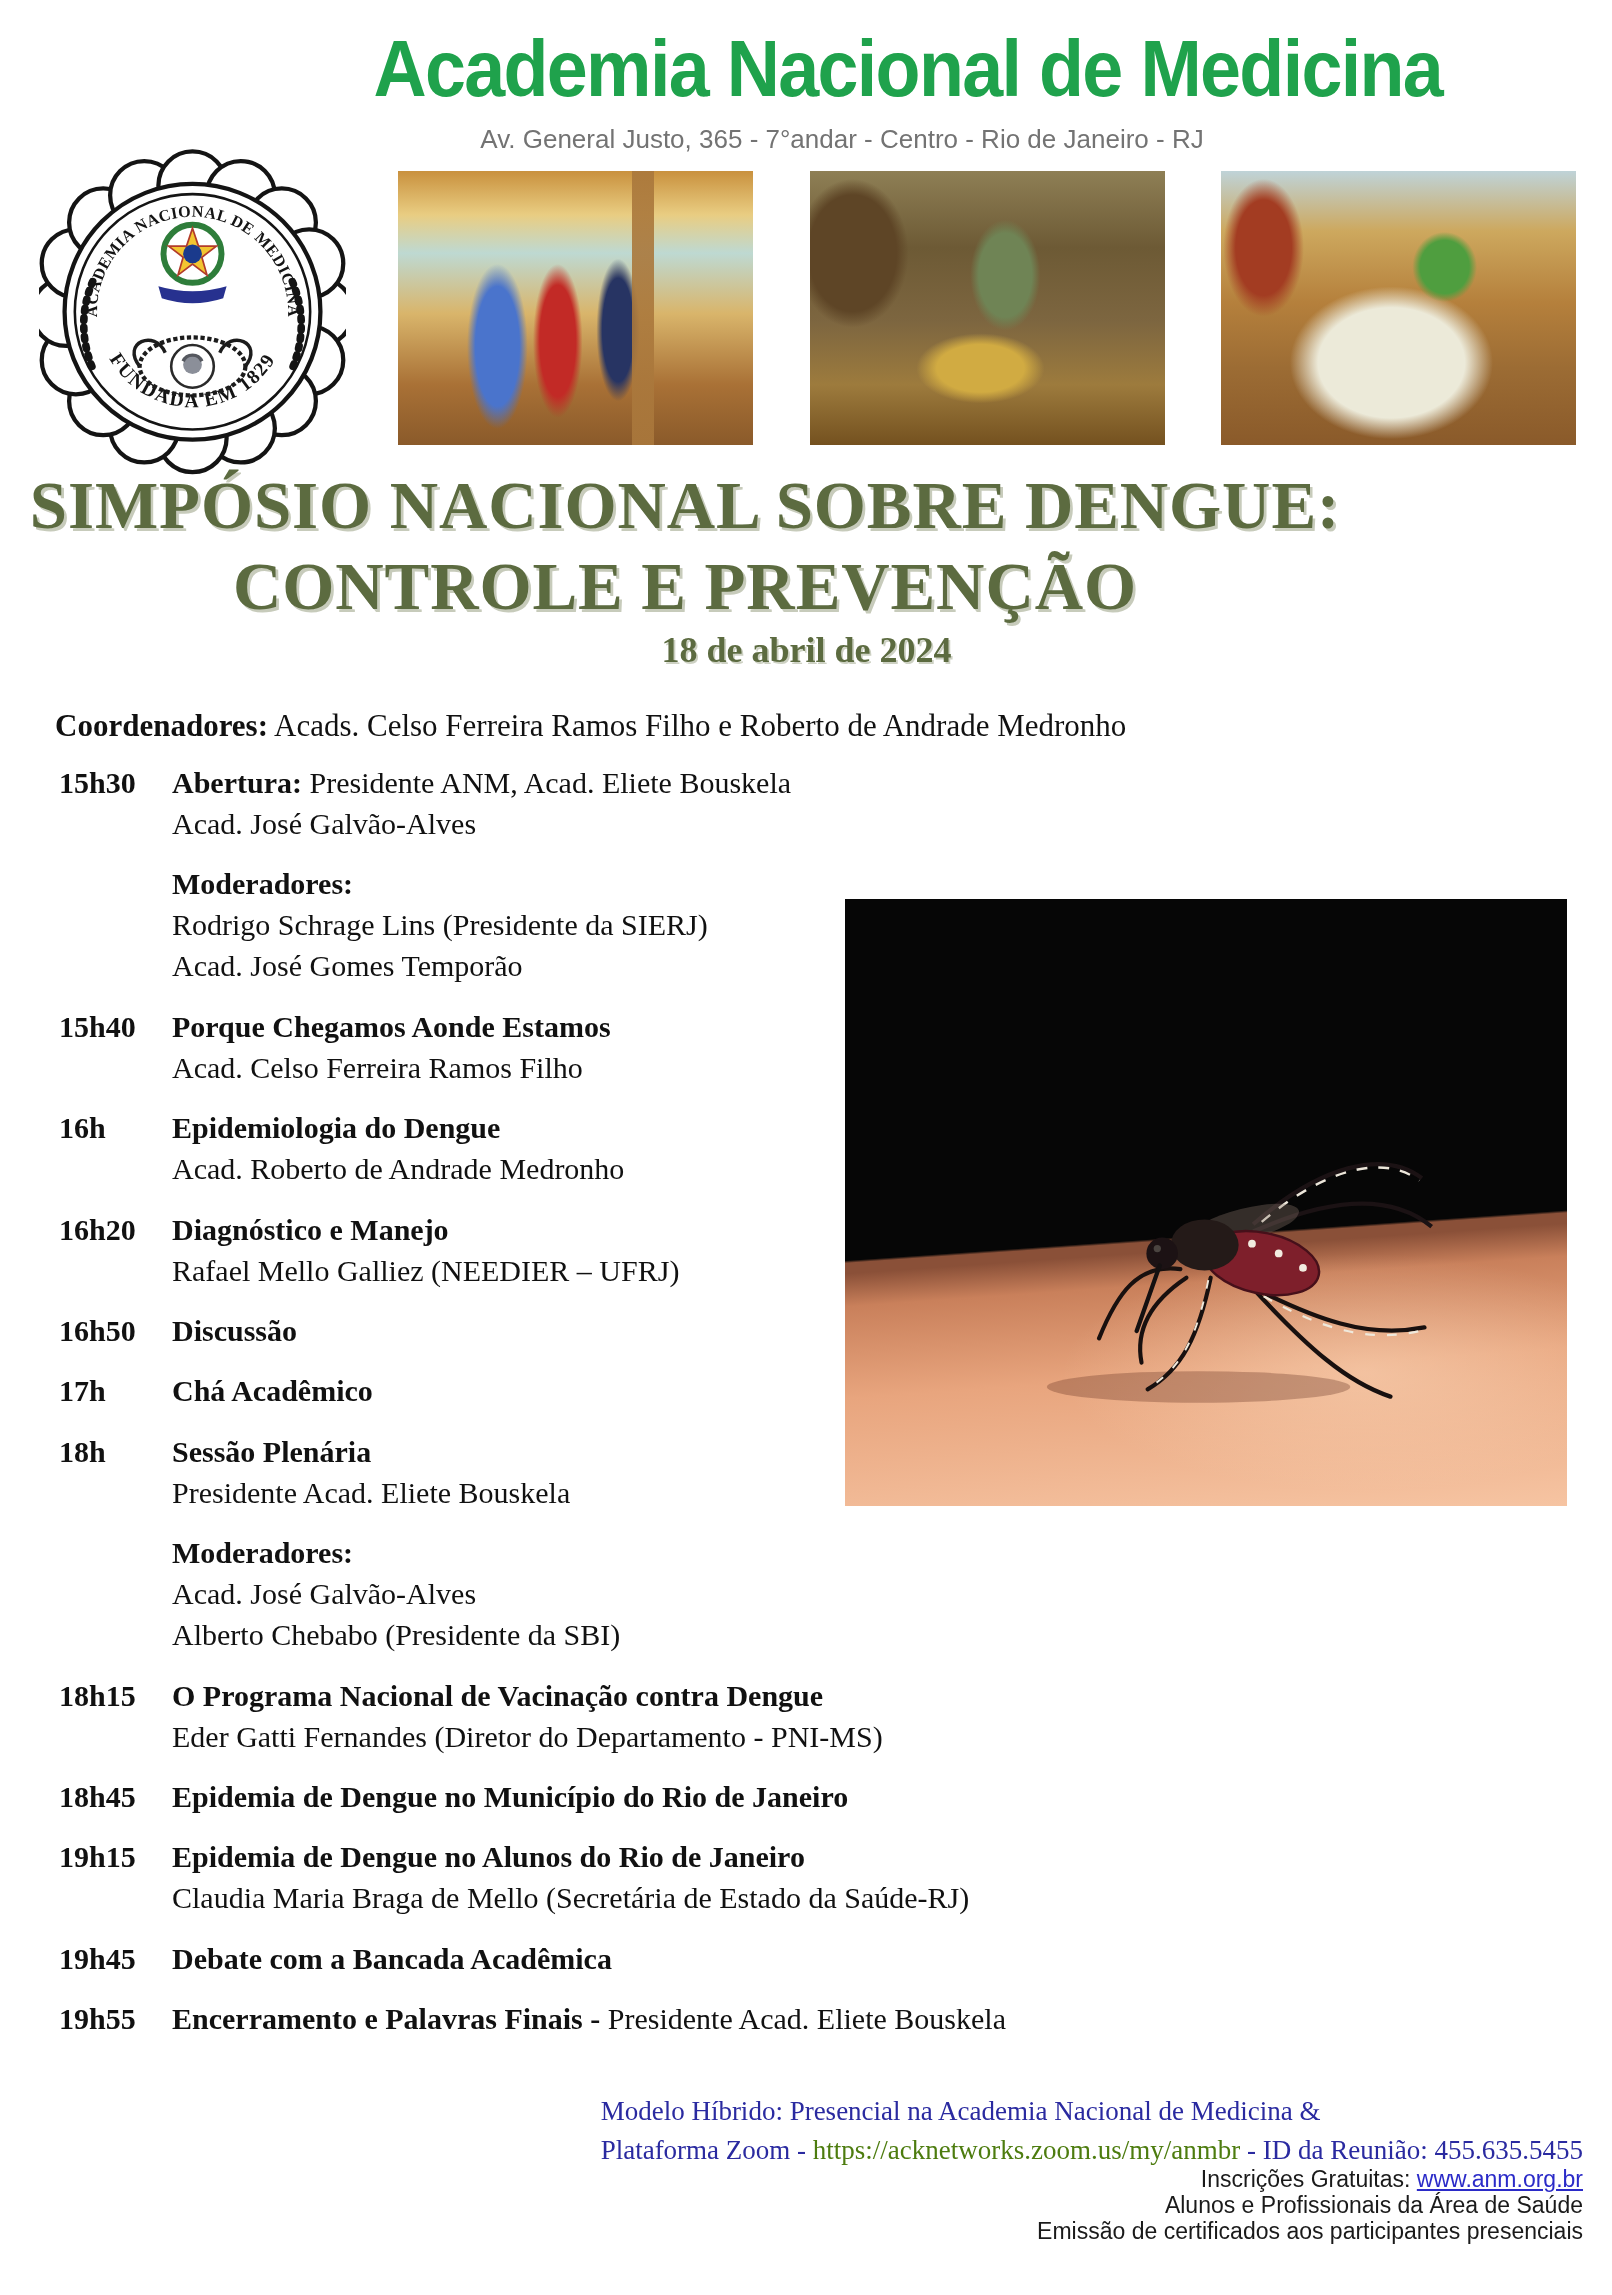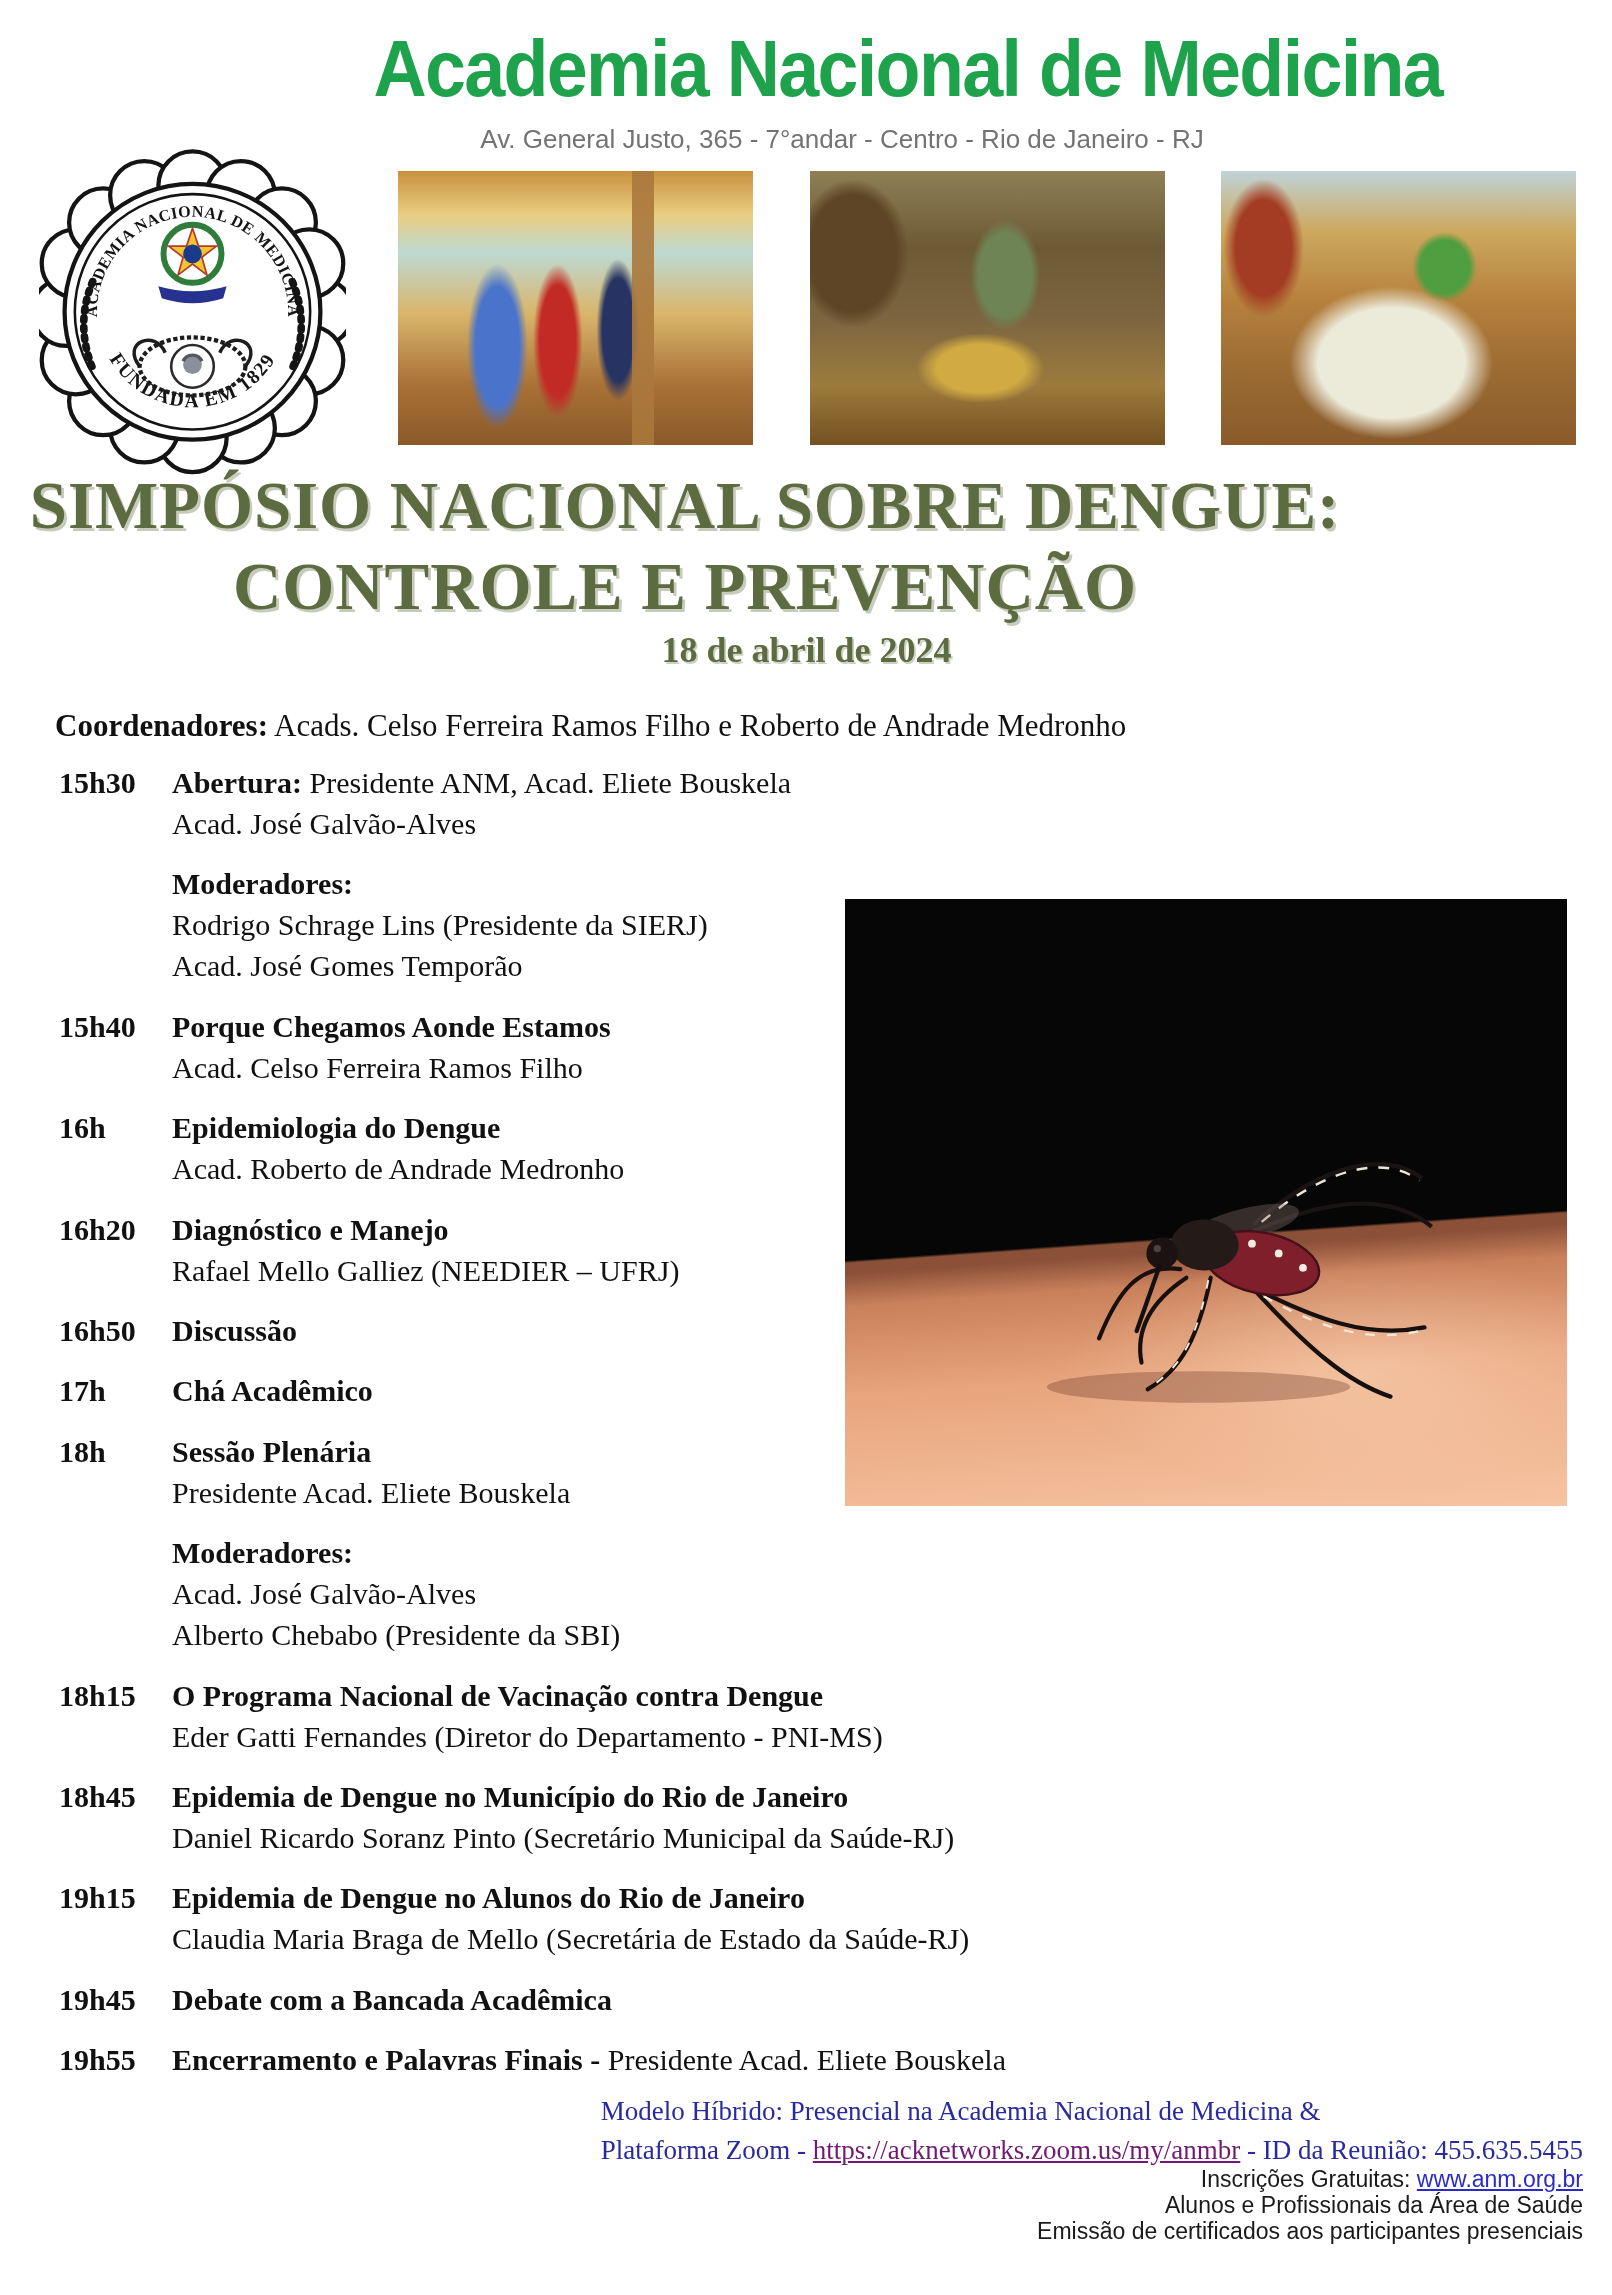--- a/index.html
+++ b/index.html
@@ -60,21 +60,21 @@
   .row .body{flex:1;line-height:41px;}
   
   .photo{position:absolute;left:845px;top:899px;width:722px;height:607px;overflow:hidden;
     background:
       radial-gradient(60% 28% at 72% 78%, rgba(255,226,198,.45), rgba(255,226,198,0) 70%),
       linear-gradient(176deg,#060606 0 55%,#8a5038 55.4% 57%,#c9805b 62%,#e8a57e 76%,#f6c4a2 100%);}
   .photo svg{position:absolute;left:10%;top:30%;width:78%;height:60%;}
   
   .footer-blue{position:absolute;right:30px;top:2092px;text-align:left;
     color:#2a2aa0;font-size:27px;line-height:39px;}
-  .footer-blue a{color:#701a75;text-decoration:underline;}
+  .footer-blue a{color:#4d7c0f;}
   .footer-small{position:absolute;right:30px;top:2166px;text-align:right;
     font-family:"Liberation Sans", sans-serif;font-size:23px;line-height:26px;color:#1a1a1a;}
   .footer-small a{color:#2b2bc8;text-decoration:underline;}
   a{cursor:pointer;}
 </style>
 </head>
 <body>
 
 <div class="org-title"><span class="squeeze">Academia Nacional de Medicina</span></div>
 <div class="org-address">Av. General Justo, 365 - 7°andar - Centro - Rio de Janeiro - RJ</div>
@@ -224,21 +224,20 @@
     <div class="body">
         <div class="b">O Programa Nacional de Vacinação contra Dengue</div>
       <div>Eder Gatti Fernandes (Diretor do Departamento - PNI-MS)</div>
       </div>
   </div>
 
   <div class="row">
     <div class="time">18h45</div>
     <div class="body">
         <div class="b">Epidemia de Dengue no Município do Rio de Janeiro</div>
-      <div>Daniel Ricardo Soranz Pinto (Secretário Municipal da Saúde-RJ)</div>
       </div>
   </div>
 
   <div class="row">
     <div class="time">19h15</div>
     <div class="body">
         <div class="b">Epidemia de Dengue no Alunos do Rio de Janeiro</div>
       <div>Claudia Maria Braga de Mello (Secretária de Estado da Saúde-RJ)</div>
       </div>
   </div>

